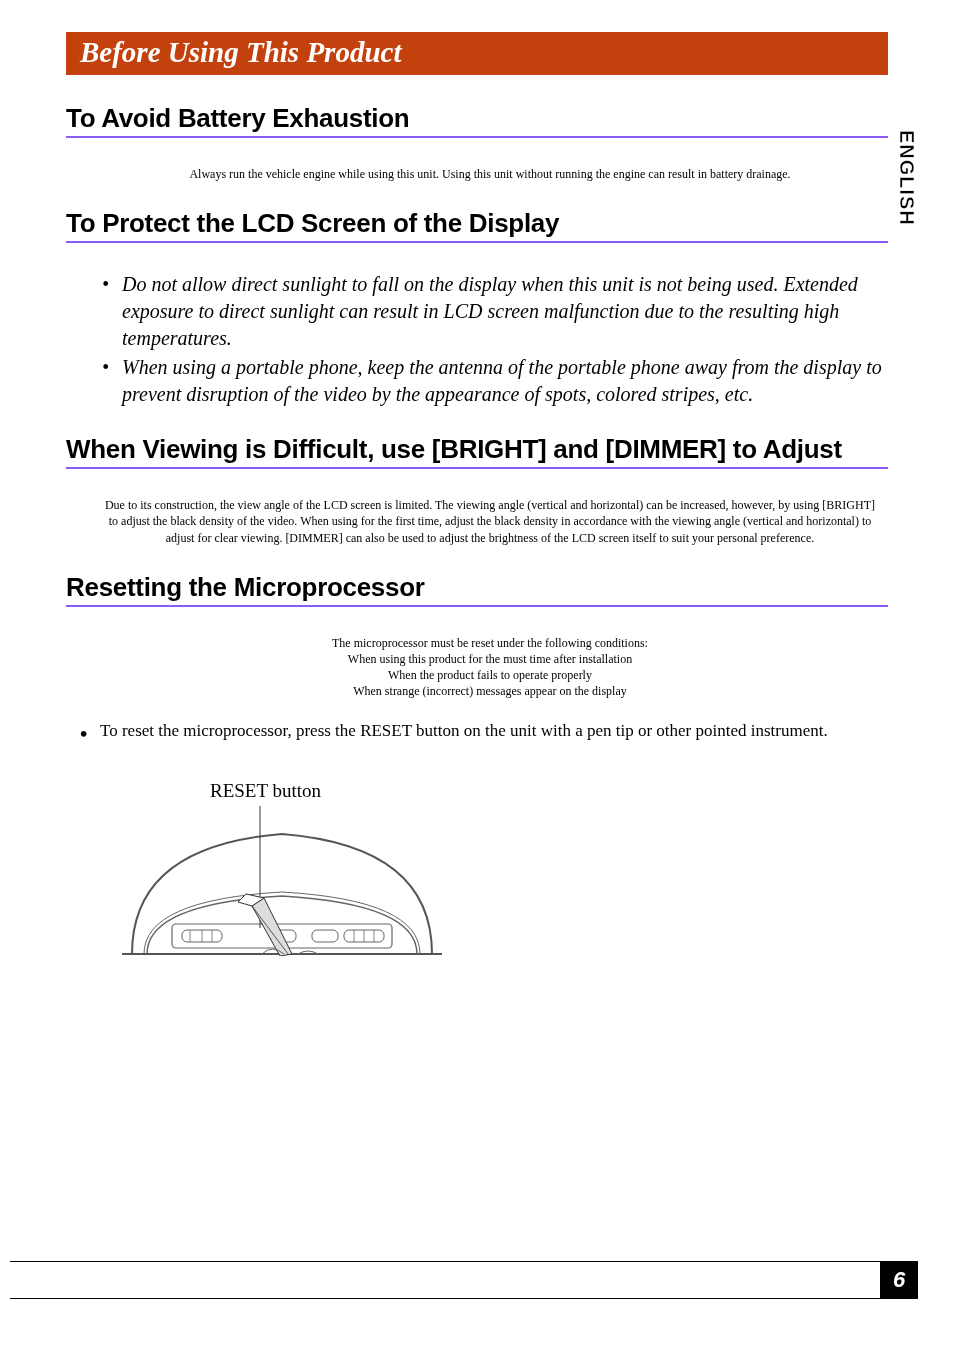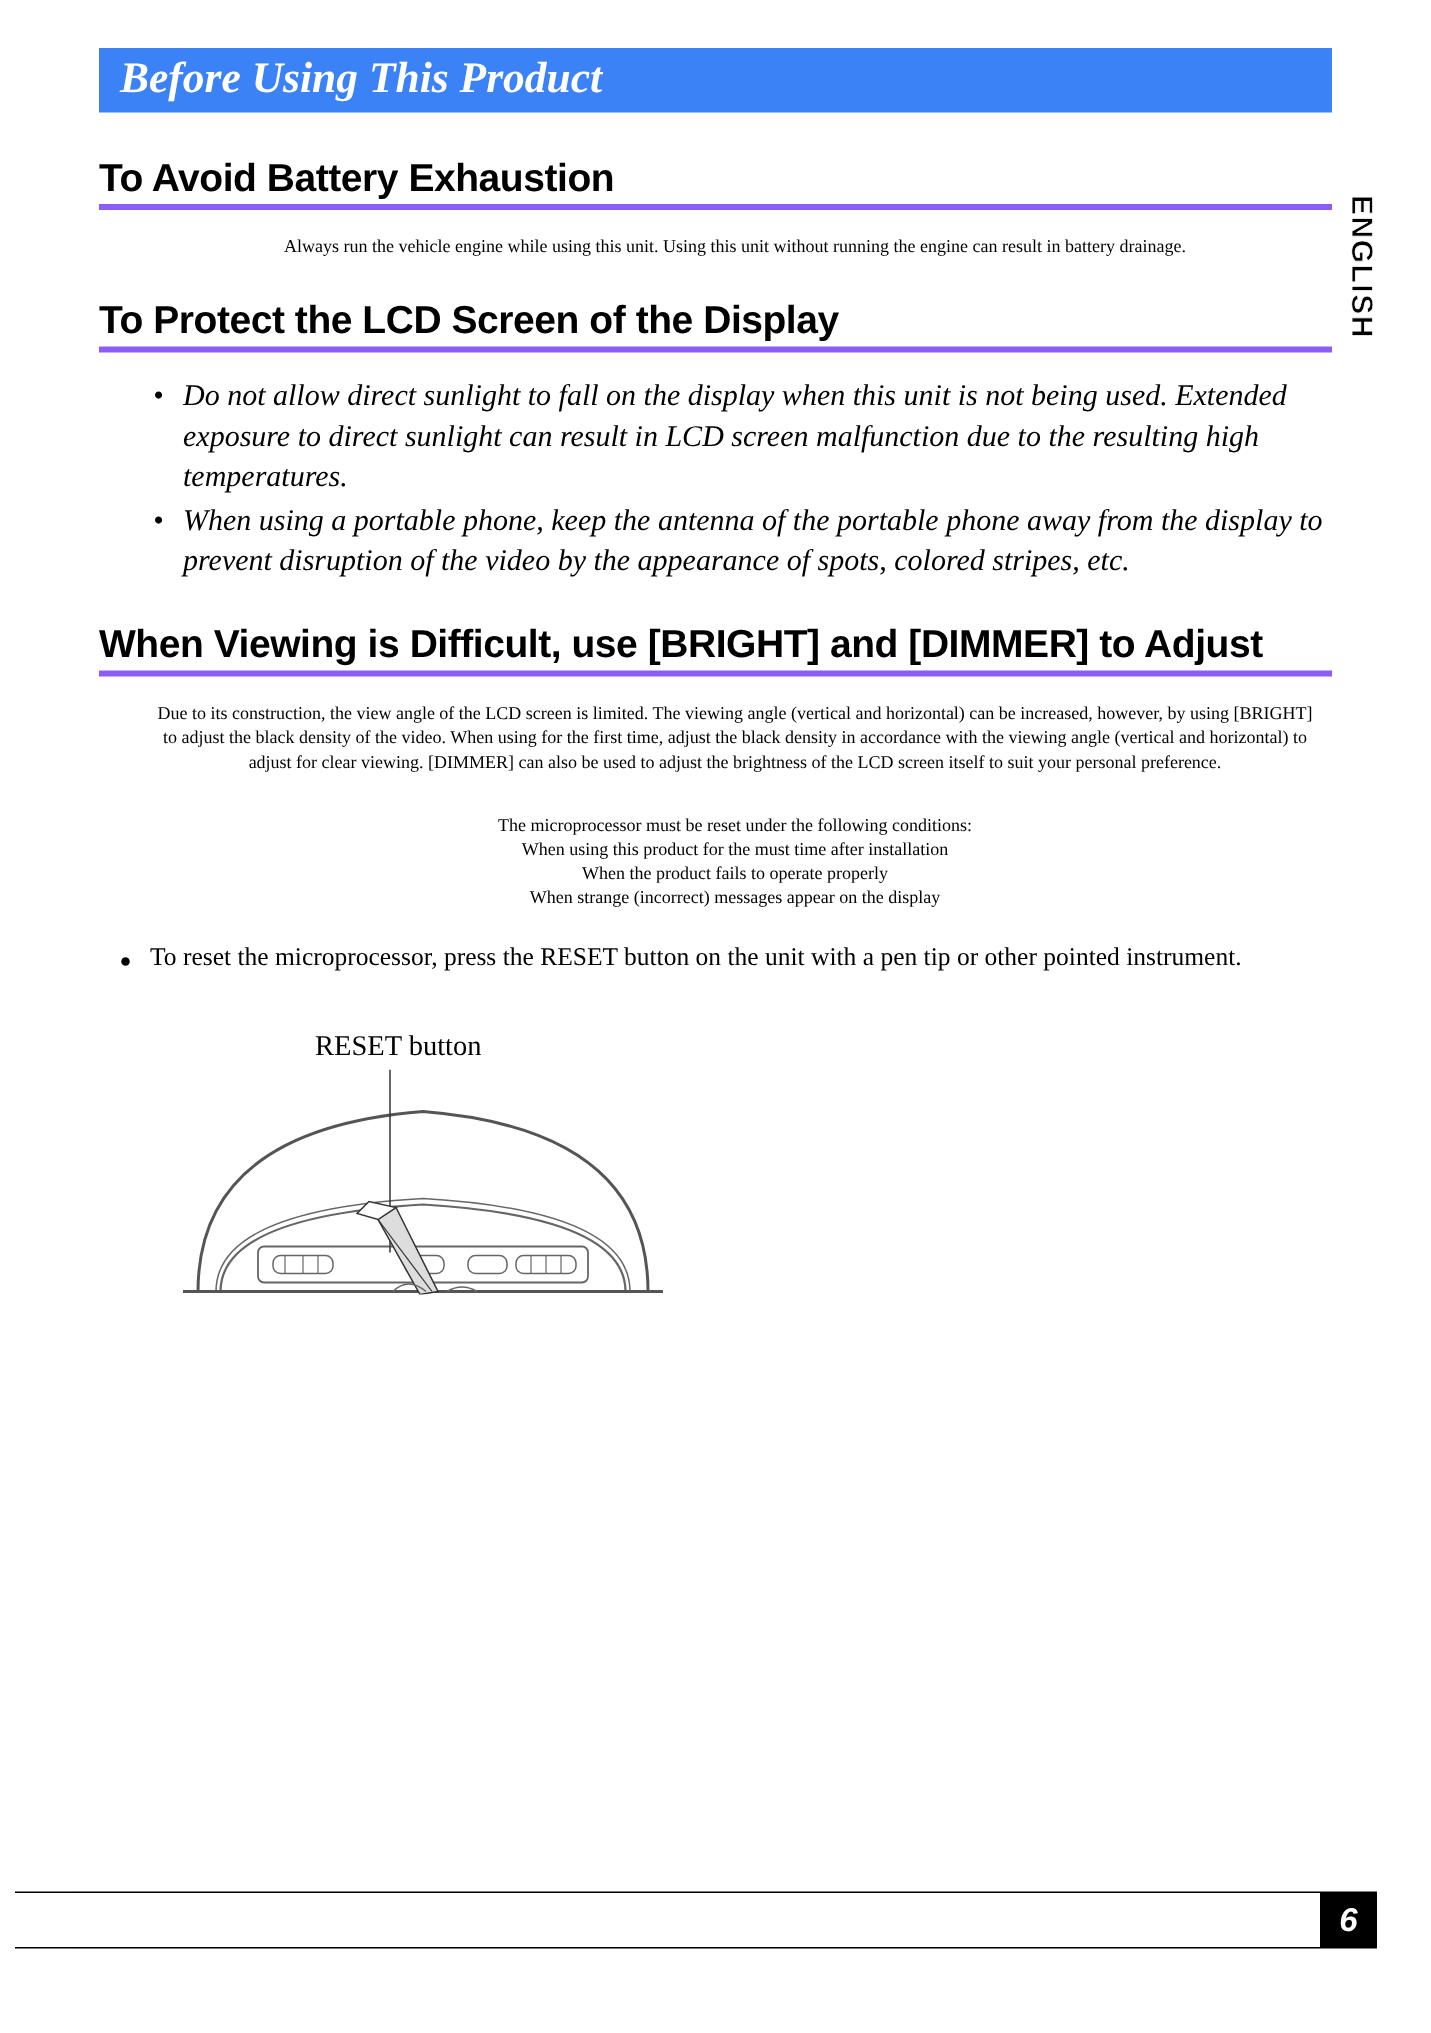--- a/index.html
+++ b/index.html
@@ -8,21 +8,21 @@
       height: 1355px;
       background: #ffffff;
       position: relative;
       font-family: 'Times New Roman', Times, serif;
       color: #000;
     }
     .page-content {
       padding: 32px 66px 0 66px;
     }
     .black-banner {
-      background: #3b82f6;
+      background: #c2410c;
       color: #fff;
       font-family: 'Times New Roman', Times, serif;
       font-style: italic;
       font-weight: bold;
       font-size: 29px;
       padding: 4px 14px 6px 14px;
       margin-bottom: 28px;
     }
     .side-tab {
       position: absolute;
@@ -39,23 +39,23 @@
       text-shadow: -1px -1px 0 #fff, 1px -1px 0 #fff, -1px 1px 0 #fff, 1px 1px 0 #fff;
     }
     .section {
       margin-bottom: 26px;
     }
     .section-heading {
       font-family: 'Arial Narrow', Arial, sans-serif;
       font-weight: bold;
       font-stretch: condensed;
       font-size: 26px;
-      border-bottom: 4px solid #8b5cf6;
+      border-bottom: 2px solid #8b5cf6;
       padding-bottom: 2px;
-      margin-bottom: 16px;
+      margin-bottom: 28px;
       letter-spacing: -0.3px;
     }
     .body-text {
       font-size: 12px;
       line-height: 1.35;
       margin-left: 34px;
       margin-right: 8px;
       text-align: center;
     }
     .bullet-list {
@@ -166,20 +166,21 @@
       <li>When using a portable phone, keep the antenna of the portable phone away from the display to prevent disruption of the video by the appearance of spots, colored stripes, etc.</li>
     </ul>
   </div>
 
   <div class="section">
     <h2 class="section-heading">When Viewing is Difficult, use [BRIGHT] and [DIMMER] to Adjust</h2>
     <p class="body-text">Due to its construction, the view angle of the LCD screen is limited. The viewing angle (vertical and horizontal) can be increased, however, by using [BRIGHT] to adjust the black density of the video. When using for the first time, adjust the black density in accordance with the viewing angle (vertical and horizontal) to adjust for clear viewing. [DIMMER] can also be used to adjust the brightness of the LCD screen itself to suit your personal preference.</p>
   </div>
 
   <div class="section">
+    <h2 class="section-heading">Resetting the Microprocessor</h2>
     <div class="body-text">
       <div>The microprocessor must be reset under the following conditions:</div>
       <div>When using this product for the must time after installation</div>
       <div>When the product fails to operate properly</div>
       <div>When strange (incorrect) messages appear on the display</div>
     </div>
     <ul class="reset-instruction">
       <li>To reset the microprocessor, press the RESET button on the unit with a pen tip or other pointed instrument.</li>
     </ul>
 

